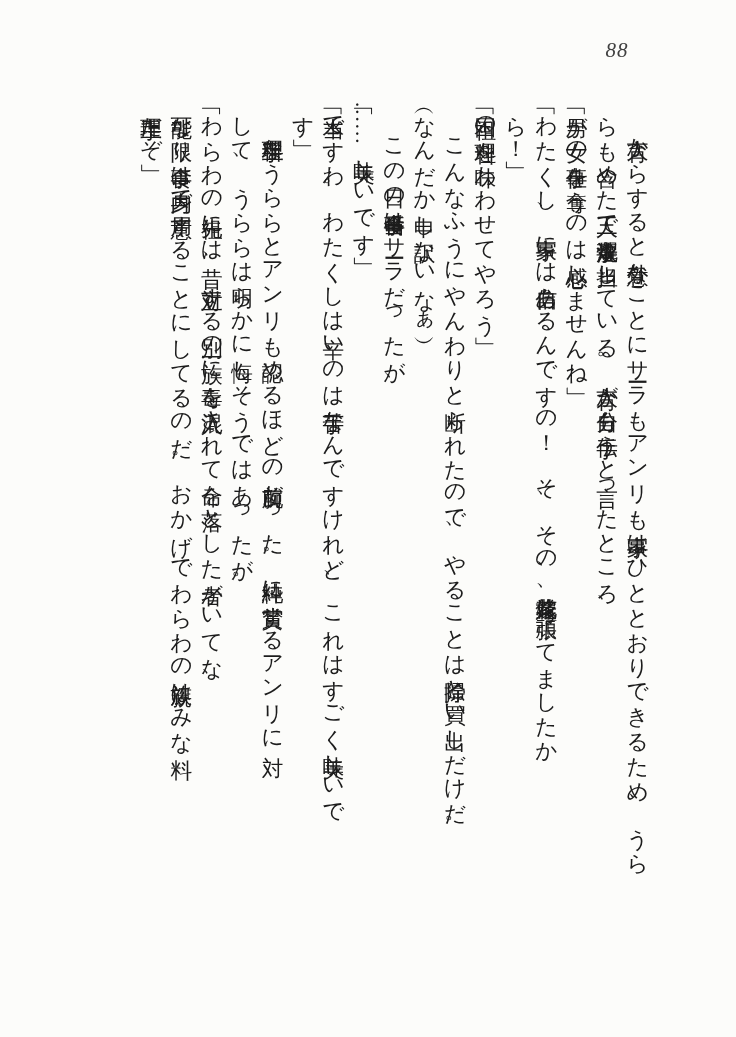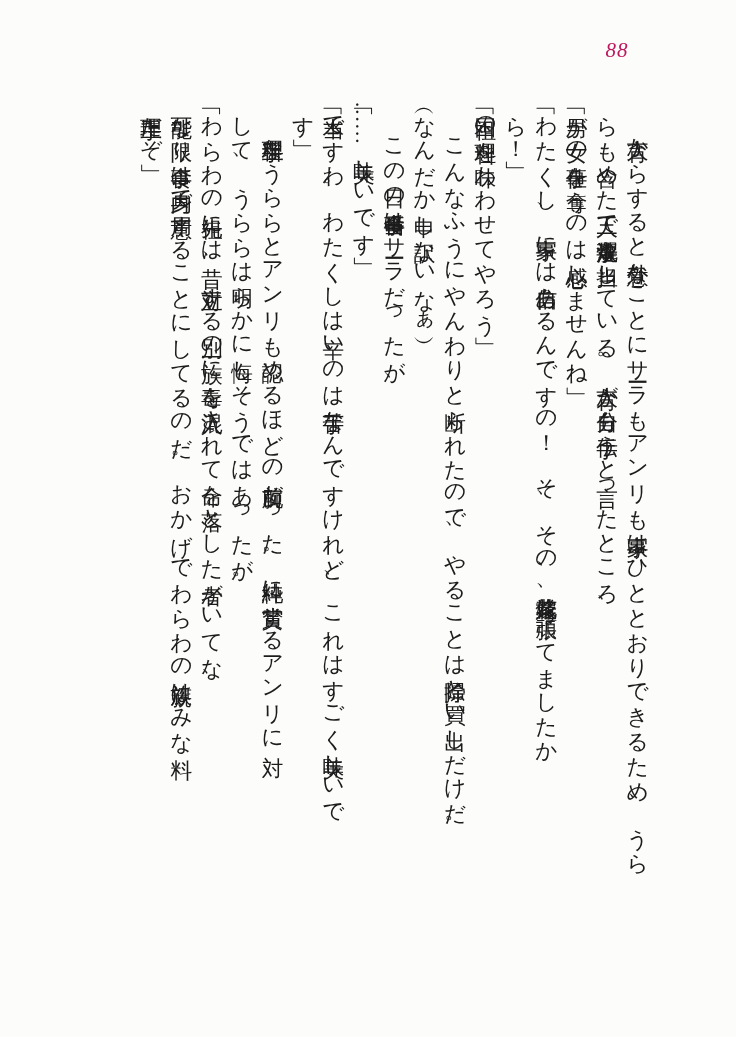--- a/index.html
+++ b/index.html
@@ -15,21 +15,21 @@
     font-family: "Liberation Serif", "DejaVu Serif", serif;
   }
   .page-number {
     position: absolute;
     top: 38px;
     left: 597px;
     width: 40px;
     text-align: center;
     font-size: 21px;
     font-style: italic;
-    color: #be185d;
+    color: #404040;
     letter-spacing: 1px;
   }
   .text-block {
     position: absolute;
     top: 101px;
     right: 84px;
     height: 826px;
     writing-mode: vertical-rl;
     text-orientation: mixed;
     font-size: 21.7px;

